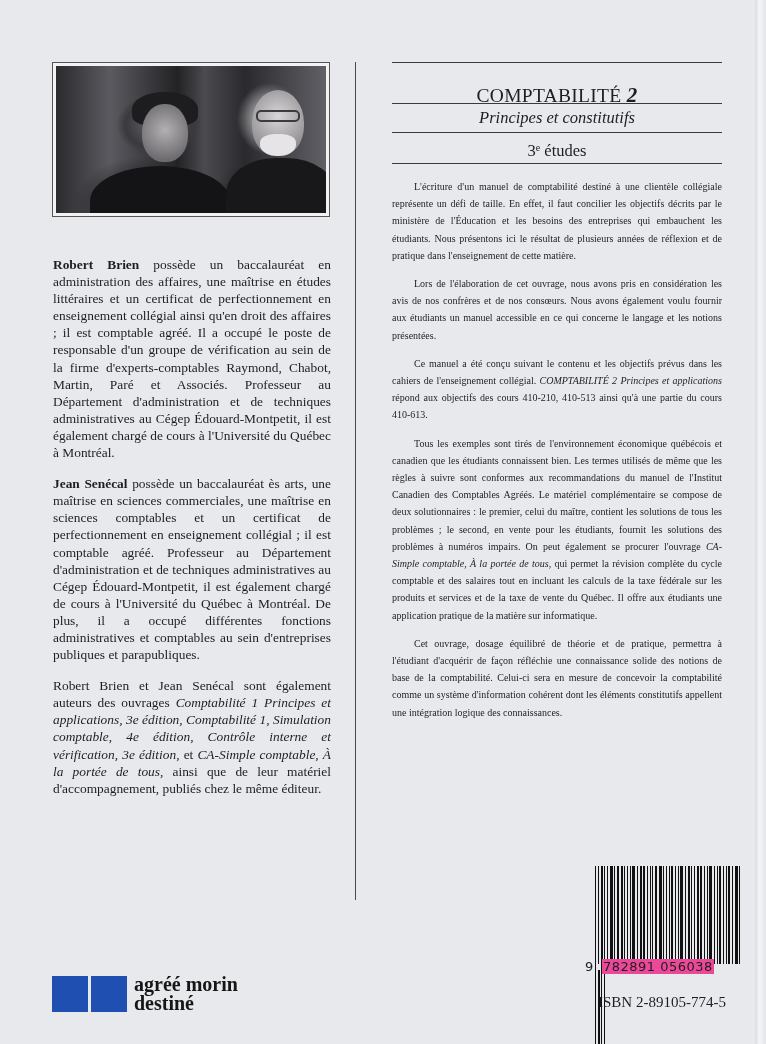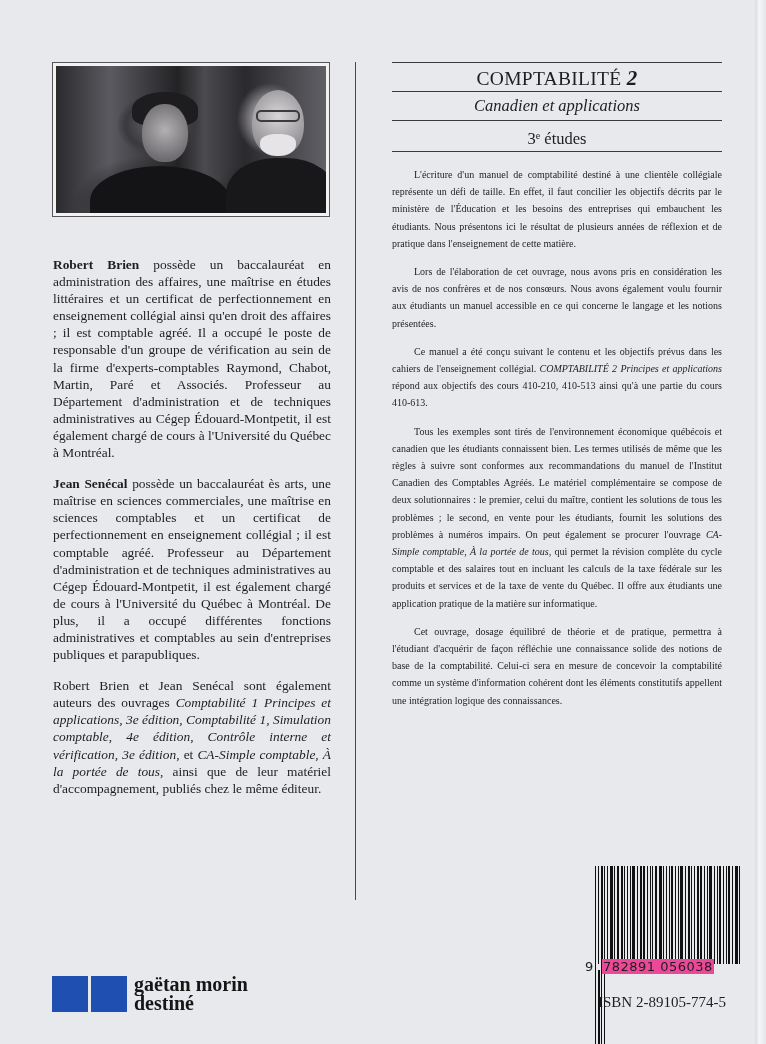--- a/index.html
+++ b/index.html
@@ -46,21 +46,21 @@
     font-size: 13.4px; line-height: 17.1px; text-align: justify; margin: 8px 0 14px 0;
     hyphens: manual;
   }
   .bio b { font-weight: bold; }
   .bio i { font-style: italic; }
 
   
   .right-col { position: absolute; left: 392px; top: 62px; width: 330px; }
   .title-block { border-top: 1.5px solid #3a3a3a; }
   .title-row { text-align: center; border-bottom: 1.5px solid #3a3a3a; }
-  .t-main { font-size: 19.5px; letter-spacing: 0.3px; height: 28px; line-height: 30px; }
+  .t-main { font-size: 19.5px; letter-spacing: 0.3px; height: 28px; line-height: 40px; margin-top: 12px; }
   .t-main .num { font-style: italic; font-weight: bold; font-size: 21px; }
   .t-sub { font-style: italic; font-size: 16.5px; height: 28px; line-height: 28px; }
   .t-ed { font-size: 16.5px; height: 30px; line-height: 30px; }
   .t-ed sup { font-size: 10px; vertical-align: 5px; }
   .para {
     font-size: 10px; line-height: 17.2px; text-align: justify; margin: 0 0 11px 0; text-indent: 22px;
   }
   .para i { font-style: italic; }
   .paras { margin-top: 14px; }
 
@@ -101,21 +101,21 @@
 
 <div class="left-col">
   <p class="bio"><b>Robert Brien</b><span> possède un baccalauréat en administration des affaires, une maîtrise en études littéraires et un certificat de perfectionnement en enseignement collégial ainsi qu'en droit des affaires ; il est comptable agréé. Il a occupé le poste de responsable d'un groupe de vérification au sein de la firme d'experts-comptables Raymond, Chabot, Martin, Paré et Associés. Professeur au Département d'administration et de techniques administratives au Cégep Édouard-Montpetit, il est également chargé de cours à l'Université du Québec à Montréal.</span></p>
   <p class="bio"><b>Jean Senécal</b><span> possède un baccalauréat ès arts, une maîtrise en sciences commerciales, une maîtrise en sciences comptables et un certificat de perfectionnement en enseignement collégial ; il est comptable agréé. Professeur au Département d'administration et de techniques administratives au Cégep Édouard-Montpetit, il est également chargé de cours à l'Université du Québec à Montréal. De plus, il a occupé différentes fonctions administratives et comptables au sein d'entreprises publiques et parapubliques.</span></p>
   <p class="bio"><span>Robert Brien et Jean Senécal sont également auteurs des ouvrages </span><i>Comptabilité 1 Principes et applications, 3e édition, Comptabilité 1, Simulation comptable, 4e édition, Contrôle interne et vérification, 3e édition</i><span>, et </span><i>CA-Simple comptable, À la portée de tous</i><span>, ainsi que de leur matériel d'accompagnement, publiés chez le même éditeur.</span></p>
 </div>
 
 <div class="right-col">
   <div class="title-block">
     <div class="title-row t-main"><span>COMPTABILITÉ</span>&nbsp;<span class="num">2</span></div>
-    <div class="title-row t-sub">Canadien et applications</div>
+    <div class="title-row t-sub">Principes et constitutifs</div>
     <div class="title-row t-ed"><span>3</span><sup>e</sup> <span>études</span></div>
   </div>
 
   <div class="paras">
     <p class="para">L'écriture d'un manuel de comptabilité destiné à une clientèle collégiale représente un défi de taille. En effet, il faut concilier les objectifs décrits par le ministère de l'Éducation et les besoins des entreprises qui embauchent les étudiants. Nous présentons ici le résultat de plusieurs années de réflexion et de pratique dans l'enseignement de cette matière.</p>
     <p class="para">Lors de l'élaboration de cet ouvrage, nous avons pris en considération les avis de nos confrères et de nos consœurs. Nous avons également voulu fournir aux étudiants un manuel accessible en ce qui concerne le langage et les notions présentées.</p>
     <p class="para"><span>Ce manuel a été conçu suivant le contenu et les objectifs prévus dans les cahiers de l'enseignement collégial. </span><i>COMPTABILITÉ 2 Principes et applications</i><span> répond aux objectifs des cours 410-210, 410-513 ainsi qu'à une partie du cours 410-613.</span></p>
     <p class="para"><span>Tous les exemples sont tirés de l'environnement économique québécois et canadien que les étudiants connaissent bien. Les termes utilisés de même que les règles à suivre sont conformes aux recommandations du manuel de l'Institut Canadien des Comptables Agréés. Le matériel complémentaire se compose de deux solutionnaires : le premier, celui du maître, contient les solutions de tous les problèmes ; le second, en vente pour les étudiants, fournit les solutions des problèmes à numéros impairs. On peut également se procurer l'ouvrage </span><i>CA-Simple comptable, À la portée de tous</i><span>, qui permet la révision complète du cycle comptable et des salaires tout en incluant les calculs de la taxe fédérale sur les produits et services et de la taxe de vente du Québec. Il offre aux étudiants une application pratique de la matière sur informatique.</span></p>
     <p class="para">Cet ouvrage, dosage équilibré de théorie et de pratique, permettra à l'étudiant d'acquérir de façon réfléchie une connaissance solide des notions de base de la comptabilité. Celui-ci sera en mesure de concevoir la comptabilité comme un système d'information cohérent dont les éléments constitutifs appellent une intégration logique des connaissances.</p>
   </div>
@@ -127,16 +127,16 @@
     <span class="first">9</span>
     <span class="rest">782891 056038</span>
   </div>
 </div>
 <div class="isbn">ISBN 2-89105-774-5</div>
 
 <div class="logo">
   <div class="sq"></div>
   <div class="sq"></div>
   <div class="logo-text">
-    <div>gaëtan morin</div>
+    <div>agréé morin</div>
     <div>destiné</div>
   </div>
 </div>
 
 </body></html>

